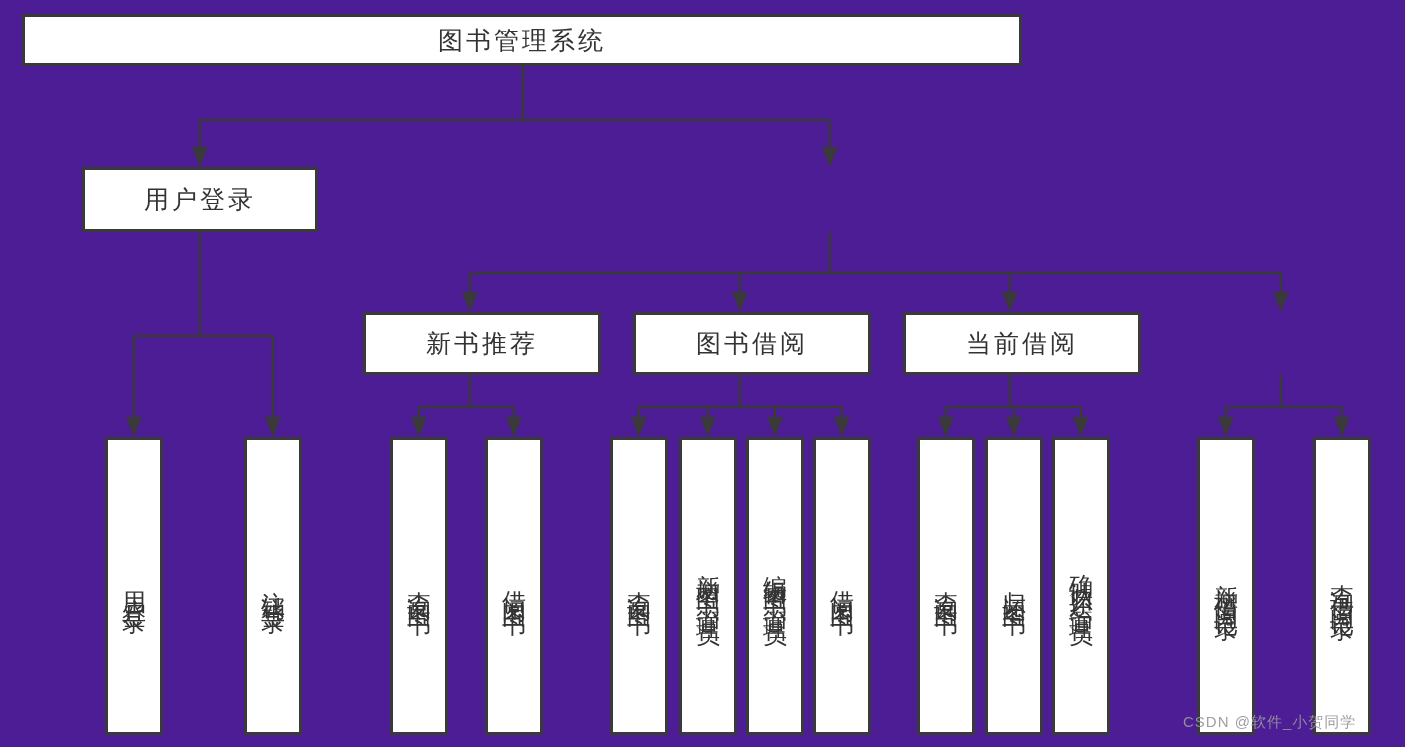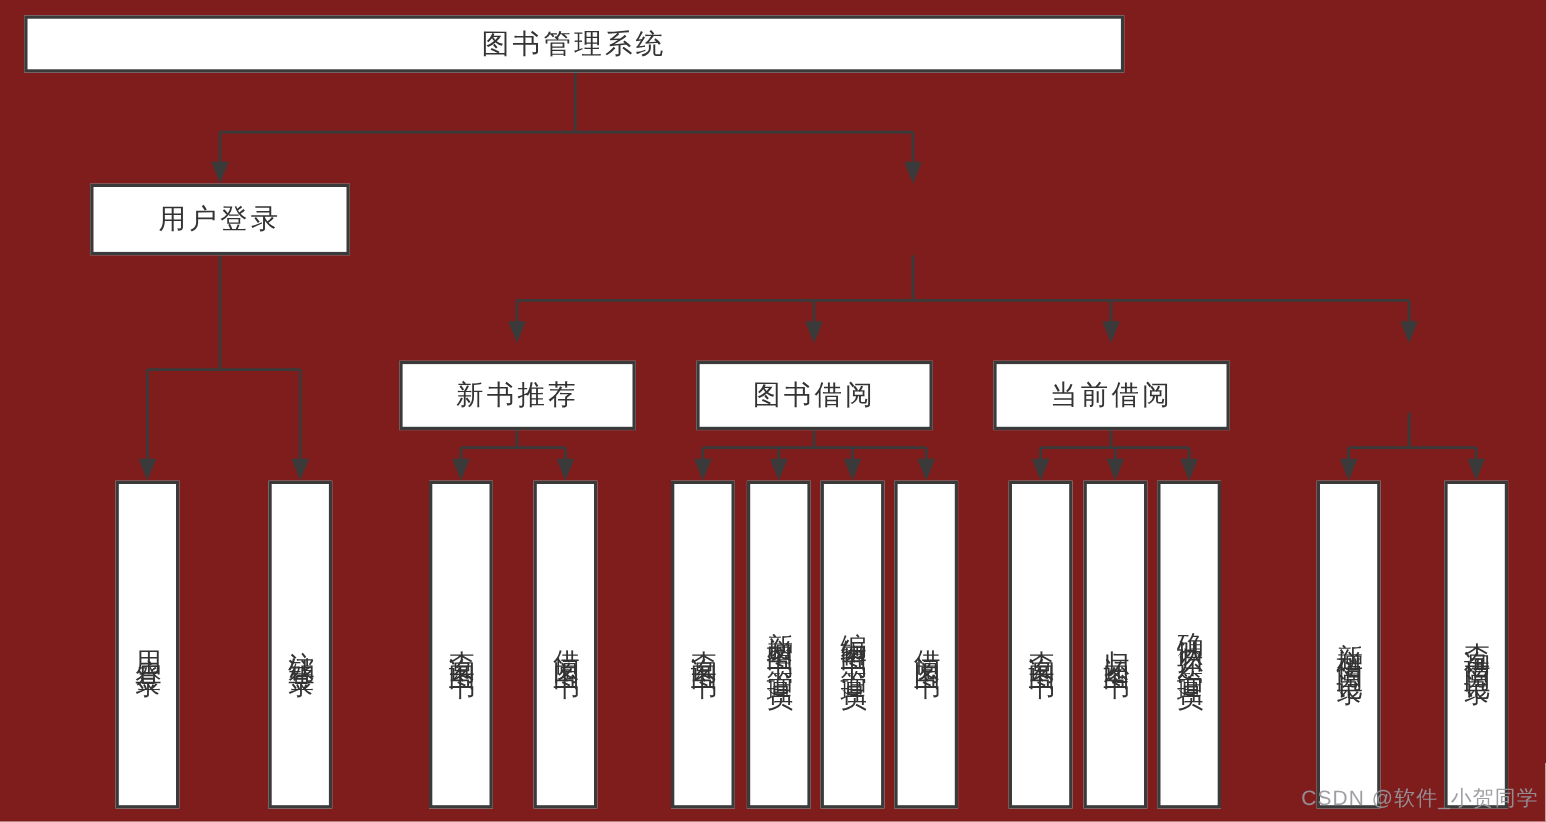--- a/index.html
+++ b/index.html
@@ -5,21 +5,21 @@
   html, body {
     margin: 0;
     padding: 0;
     background: #ffffff;
     font-family: "Liberation Sans", "DejaVu Sans", sans-serif;
   }
   .stage {
     position: relative;
     width: 1405px;
     height: 747px;
-    background: #7f1d1d;
+    background: #4c1d95;
     overflow: hidden;
   }
   .wires {
     position: absolute;
     left: 0;
     top: 0;
     width: 1405px;
     height: 747px;
     pointer-events: none;
   }
@@ -32,35 +32,35 @@
     align-items: center;
     justify-content: center;
     color: #333333;
     font-size: 25px;
     letter-spacing: 3px;
     line-height: 1;
     z-index: 2;
   }
   .root-box  { left: 22px;  top: 14px;  width: 1000px; height: 52px; }
   .l2        { top: 167px; width: 236px; height: 65px; }
-  .l3        { top: 328px; width: 215px; height: 63px; }
+  .l3        { top: 312px; width: 238px; height: 63px; }
   .leaf      { top: 437px; width: 58px;  height: 298px; }
   .leaf .vlabel {
     writing-mode: vertical-rl;
     text-orientation: mixed;
     letter-spacing: 7px;
     font-size: 24px;
     line-height: 1;
     max-height: 286px;
   }
   .watermark {
     position: absolute;
     left: 1183px;
     top: 713px;
-    font-size: 19px;
+    font-size: 15px;
     letter-spacing: 1px;
     color: #96969c;
     opacity: 0.92;
     z-index: 6;
     white-space: nowrap;
   }
 </style>
 </head>
 <body>
 

